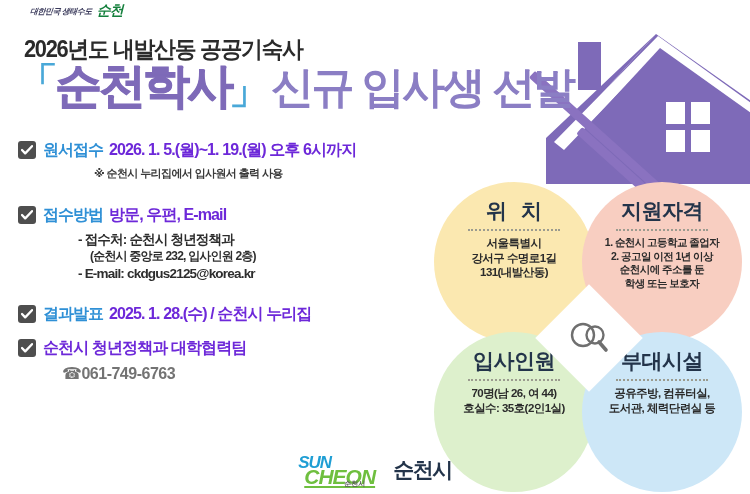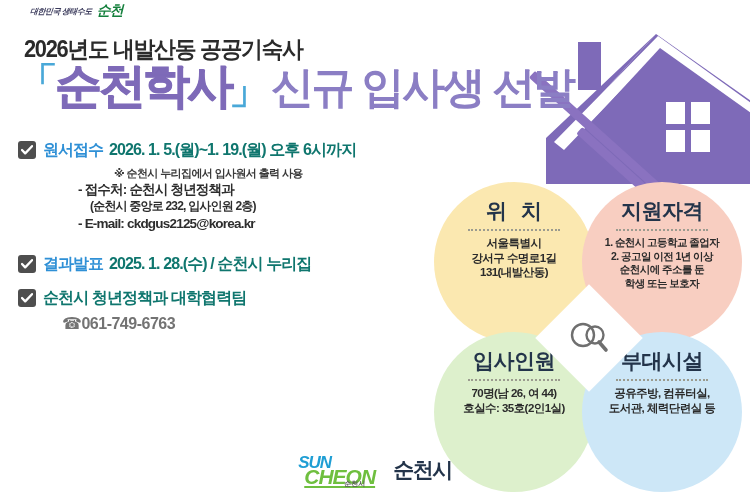--- a/index.html
+++ b/index.html
@@ -69,26 +69,26 @@
     width:18px;height:18px;flex:0 0 18px;background:#4e4e4e;border-radius:3px;
     margin-top:3px;margin-right:7px;position:relative;
   }
   .cbox svg{position:absolute;left:3px;top:4px;}
   .lbl{
     font-size:16px;font-weight:800;color:#2f90d6;letter-spacing:-1px;
     white-space:nowrap;margin-right:6px;line-height:24px;
   }
   .lbl.spaced{letter-spacing:2px;}
   .val{
-    font-size:16px;font-weight:800;color:#0f766e;letter-spacing:-.9px;
+    font-size:16px;font-weight:800;color:#6d28d9;letter-spacing:-.9px;
     white-space:nowrap;line-height:24px;
   }
   .note{
     font-size:11px;font-weight:700;color:#3a3a3a;letter-spacing:-.6px;
-    margin:1px 0 0 96px;white-space:nowrap;
+    margin:1px 0 0 76px;white-space:nowrap;
   }
   .sub{
     font-size:13.5px;font-weight:800;color:#2d2d2d;letter-spacing:-.8px;
     margin-left:60px;white-space:nowrap;line-height:17px;
   }
   .sub.indent{margin-left:72px;font-size:12px;}
   .phone{
     font-size:16px;font-weight:800;color:#737373;letter-spacing:-.5px;
     margin-left:44px;white-space:nowrap;line-height:20px;
   }
@@ -192,20 +192,29 @@
       <span class="cbox">
         <svg width="12" height="10" viewBox="0 0 12 10">
             <path d="M1 5 L4.2 8.4 L11 1.2" stroke="#ffffff" stroke-width="2.3" fill="none" stroke-linecap="round" stroke-linejoin="round"></path>
           </svg>
       </span>
       <span class="lbl">원서접수</span>
       <span class="val">2026. 1. 5.(월)~1. 19.(월) 오후 6시까지</span>
     </div>
     <div class="note">※ 순천시 누리집에서 입사원서 출력 사용</div>
 
+    <div class="row gap-a">
+      <span class="cbox">
+        <svg width="12" height="10" viewBox="0 0 12 10">
+            <path d="M1 5 L4.2 8.4 L11 1.2" stroke="#ffffff" stroke-width="2.3" fill="none" stroke-linecap="round" stroke-linejoin="round"></path>
+          </svg>
+      </span>
+      <span class="lbl">접수방법</span>
+      <span class="val">방문, 우편, E-mail</span>
+    </div>
     <div class="sub">- 접수처: 순천시 청년정책과</div>
     <div class="sub indent">(순천시 중앙로 232, 입사인원 2층)</div>
     <div class="sub">- E-mail: ckdgus2125@korea.kr</div>
 
     <div class="row gap-b">
       <span class="cbox">
         <svg width="12" height="10" viewBox="0 0 12 10">
             <path d="M1 5 L4.2 8.4 L11 1.2" stroke="#ffffff" stroke-width="2.3" fill="none" stroke-linecap="round" stroke-linejoin="round"></path>
           </svg>
       </span>

